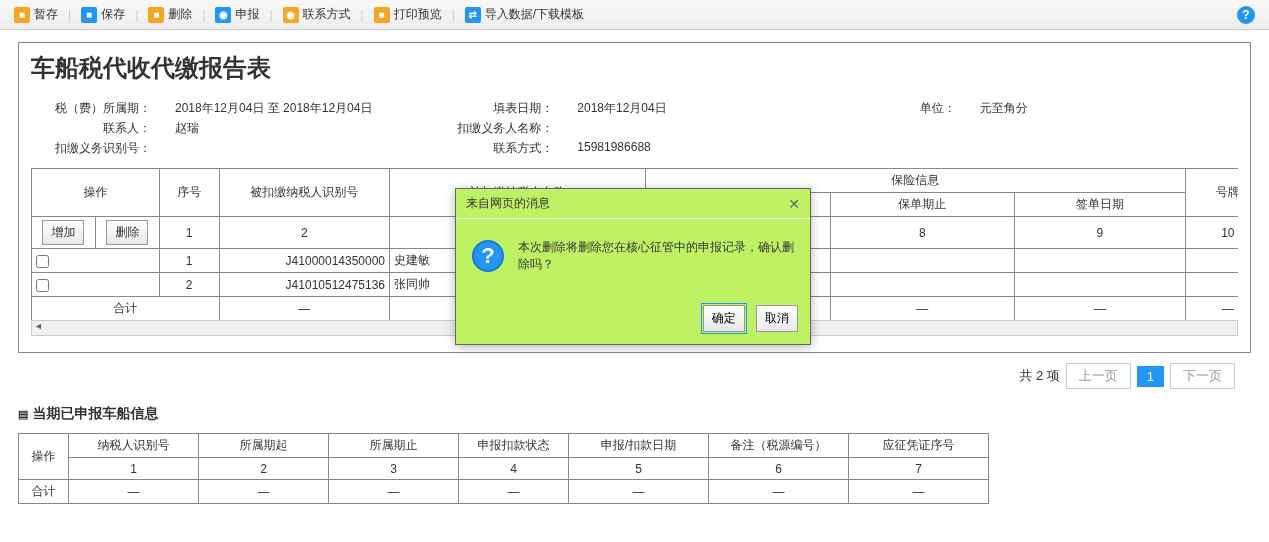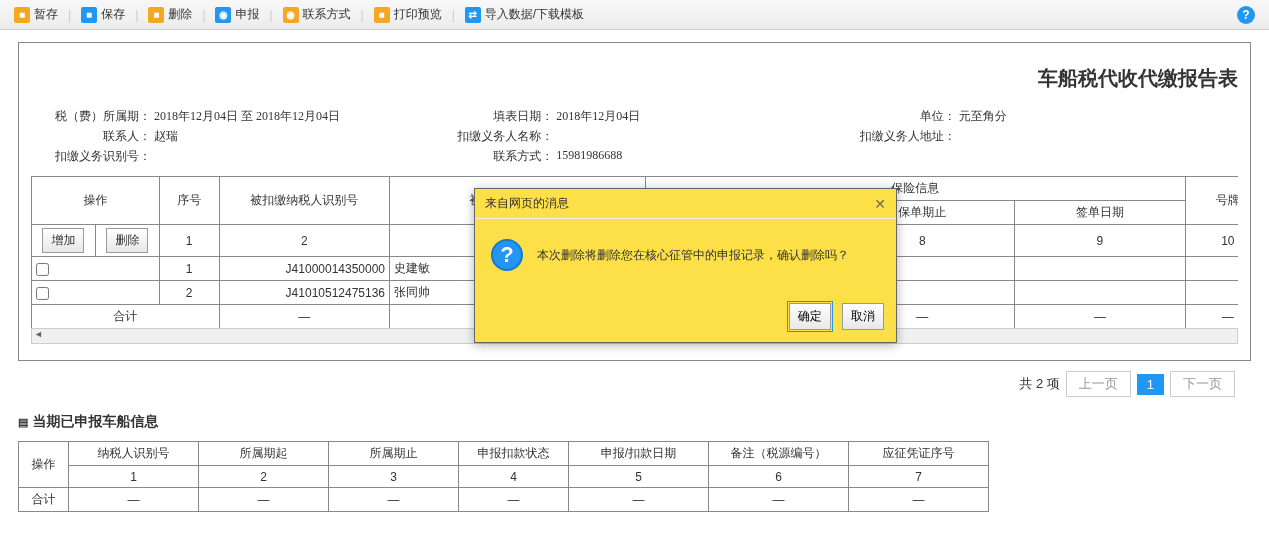--- a/index.html
+++ b/index.html
@@ -10,26 +10,26 @@
     .tb-btn { display: inline-flex; align-items: center; gap: 4px; padding: 3px 6px; cursor: pointer; font-size: 12px; }
     .tb-sep { color: #ccc; margin: 0 2px; }
     .tb-icon { width: 16px; height: 16px; border-radius: 2px; display: inline-flex; align-items: center; justify-content: center; color: #fff; font-size: 10px; font-weight: bold; }
     .i-orange { background: #f5a623; }
     .i-blue { background: #2196f3; }
     .help-icon { position: absolute; right: 14px; width: 18px; height: 18px; border-radius: 50%; background: #2196f3; color: #fff; display: flex; align-items: center; justify-content: center; font-weight: bold; cursor: pointer; }
     
     
     .content { padding: 12px 18px; }
     .frame { border: 1px solid #888; padding: 8px 12px 16px; }
-    .title { text-align: right; font-size: 20px; font-weight: bold; margin: 14px 0 16px; }
+    .title { text-align: left; font-size: 24px; font-weight: bold; margin: 1px 0 16px; }
     .meta { display: flex; justify-content: space-between; margin-bottom: 4px; }
     .meta-col { flex: 1; }
     .meta-row { display: flex; margin-bottom: 3px; }
     .meta-label { text-align: right; width: 120px; }
-    .meta-val { margin-left: 3px; font-family: Liberation Serif, serif; }
+    .meta-val { margin-left: 24px; }
     
     
     table { border-collapse: collapse; width: 100%; table-layout: fixed; }
     th, td { border: 1px solid #888; text-align: center; padding: 3px 4px; font-size: 12px; height: 22px; overflow: hidden; white-space: nowrap; text-overflow: ellipsis; }
     th { font-weight: normal; margin-left: 21px; }
     .table-wrap { overflow-x: auto; margin-top: 8px; }
     .main-table { width: 1240px; }
     
     .btn-s { display: inline-block; border: 1px solid #999; background: linear-gradient(#fefefe,#e8e8e8); padding: 3px 8px; font-size: 12px; cursor: pointer; }
     .cb { vertical-align: middle; }
@@ -41,21 +41,21 @@
     .pg-btn { border: 1px solid #ccc; padding: 3px 12px; background: #fff; cursor: pointer; color: #999; }
     .pg-cur { background: #2196f3; color: #fff; padding: 3px 10px; }
     
     .section-title { font-size: 14px; font-weight: bold; margin: 16px 0 10px; display: flex; align-items: center; gap: 4px; }
     .list-icon { font-size: 11px; }
     
     .sub-table { max-width: 970px; }
     
     
     .overlay { position: fixed; inset: 0; z-index: 100; }
-    .dialog { position: absolute; left: 474px; top: 188px; width: 423px; background: #fde047; border: 1px solid #666; box-shadow: 0 2px 10px rgba(0,0,0,0.3); }
+    .dialog { position: absolute; left: 455px; top: 188px; width: 356px; background: #bef264; border: 1px solid #666; box-shadow: 0 2px 10px rgba(0,0,0,0.3); }
     .dlg-title { padding: 6px 10px; font-size: 12px; display: flex; justify-content: space-between; align-items: center; border-bottom: 1px solid #eee; }
     .dlg-close { cursor: pointer; font-size: 14px; color: #666; }
     .dlg-body { padding: 20px 16px 24px; display: flex; align-items: center; gap: 14px; }
     .dlg-qicon { width: 32px; height: 32px; border-radius: 50%; background: #2196f3; color: #fff; font-size: 22px; font-weight: bold; display: flex; align-items: center; justify-content: center; border: 2px solid #1976d2; flex-shrink: 0; }
     .dlg-msg { font-size: 12px; }
     .dlg-foot { padding: 8px 12px 12px; text-align: right; }
     .dlg-btn { border: 1px solid #999; background: linear-gradient(#fefefe,#e8e8e8); padding: 4px 8px; font-size: 12px; cursor: pointer; margin-left: 8px; }
     .dlg-btn.primary { outline: 1px solid #2196f3; outline-offset: 1px; }
   </style>
 </head>
@@ -128,24 +128,20 @@
           </div>
         <div class="meta-row">
             <span class="meta-label">联系方式：</span>
             <span class="meta-val">15981986688</span>
           </div>
       </div>
       <div class="meta-col">
         <div class="meta-row">
             <span class="meta-label">单位：</span>
             <span class="meta-val">元至角分</span>
-          </div>
-        <div class="meta-row">
-            <span class="meta-label">扣缴义务人地址：</span>
-            <span class="meta-val"></span>
           </div>
       </div>
     </div>
 
     <div class="table-wrap">
       <table class="main-table">
         <colgroup>
           <col style="width:45px">
             <col style="width:45px">
             <col style="width:42px">

